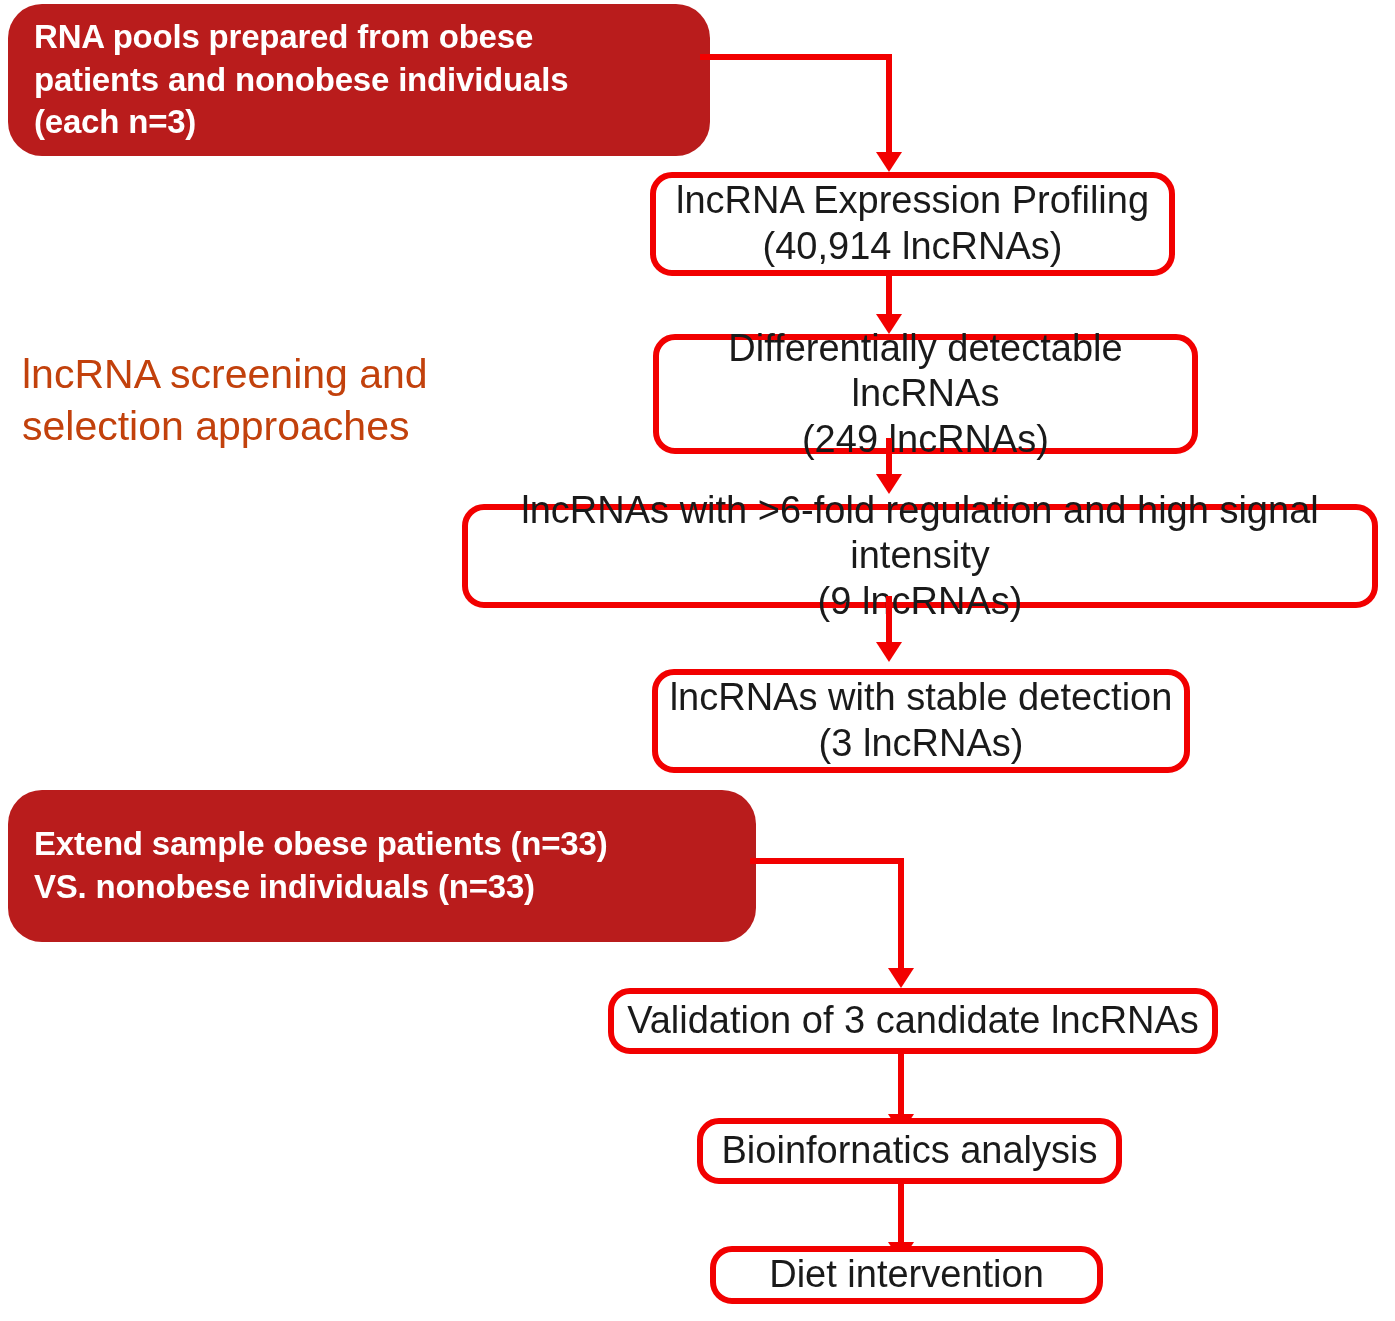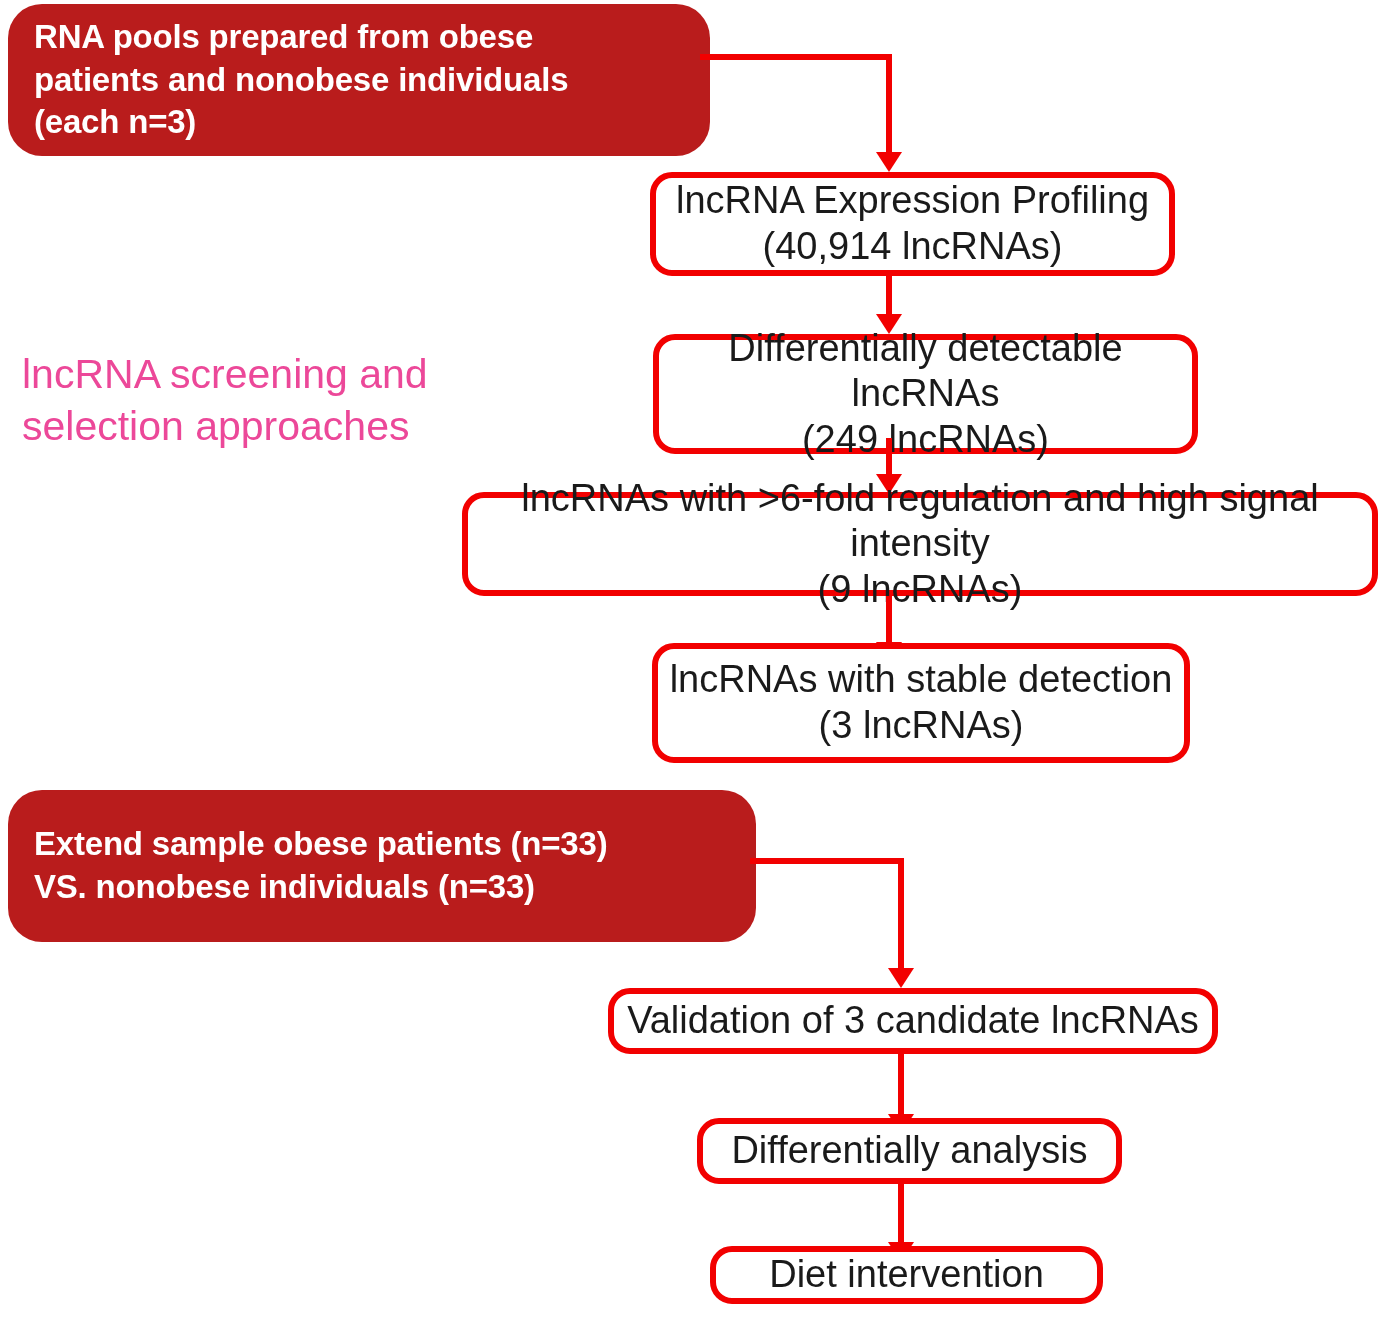--- a/index.html
+++ b/index.html
@@ -53,21 +53,21 @@
     color: #1a1a1a;
     white-space: pre-line;
     padding: 0 10px;
   }
 
   
   .caption {
     position: absolute;
     font-size: 41px;
     line-height: 1.28;
-    color: #ec4899;
+    color: #c2410c;
     white-space: pre-line;
   }
 
   
   .conn {
     position: absolute;
     pointer-events: none;
   }
   .vline {
     position: absolute;
@@ -118,31 +118,31 @@
   <div class="wbox" style="left:643px; top:334px; width:545px; height:120px;margin-left:10px;">
     <span class="txt">Differentially detectable lncRNAs
 (249 lncRNAs)</span>
   </div>
 
   <div class="conn">
     <div class="vline" style="left:886px; top:438px; height:38px;"></div>
     <div class="arrowhead" style="left:876px; top:474px;"></div>
   </div>
 
-  <div class="wbox" style="left:462px; top:492px; width:916px; height:104px;">
+  <div class="wbox" style="left:462px; top:504px; width:916px; height:104px;">
     <span class="txt">lncRNAs with &gt;6-fold regulation and high signal intensity
 (9 lncRNAs)</span>
   </div>
 
   <div class="conn">
     <div class="vline" style="left:886px; top:596px; height:48px;"></div>
     <div class="arrowhead" style="left:876px; top:642px;"></div>
   </div>
 
-  <div class="wbox" style="left:652px; top:643px; width:538px; height:120px;">
+  <div class="wbox" style="left:652px; top:669px; width:538px; height:104px;">
     <span class="txt">lncRNAs with stable detection
 (3 lncRNAs)</span>
   </div>
 
   <div class="caption" style="left:22px; top:348px; width:470px;">lncRNA screening and
 selection approaches</div>
 
   <div class="redbox" style="left:8px; top:790px; width:748px; height:152px;">
     <span class="txt">Extend sample obese patients  (n=33)
 VS. nonobese individuals (n=33)</span>
@@ -157,21 +157,21 @@
   <div class="wbox" style="left:608px; top:988px; width:610px; height:66px;align-items:center;">
     <span class="txt">Validation of 3 candidate lncRNAs</span>
   </div>
 
   <div class="conn">
     <div class="vline" style="left:898px; top:1054px; height:62px;"></div>
     <div class="arrowhead" style="left:888px; top:1114px;"></div>
   </div>
 
   <div class="wbox" style="left:697px; top:1118px; width:425px; height:66px;">
-    <span class="txt">Differentially analysis</span>
+    <span class="txt">Bioinfornatics analysis</span>
   </div>
 
   <div class="conn">
     <div class="vline" style="left:898px; top:1184px; height:60px;"></div>
     <div class="arrowhead" style="left:888px; top:1242px;"></div>
   </div>
 
   <div class="wbox" style="left:710px; top:1246px; width:393px; height:58px;">
     <span class="txt">Diet intervention</span>
   </div>

